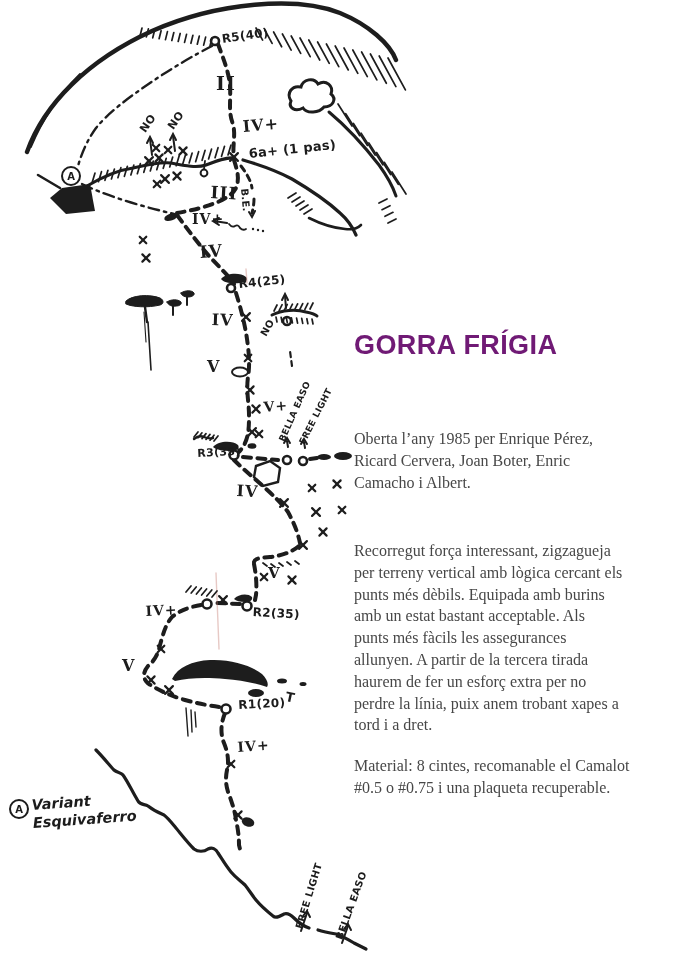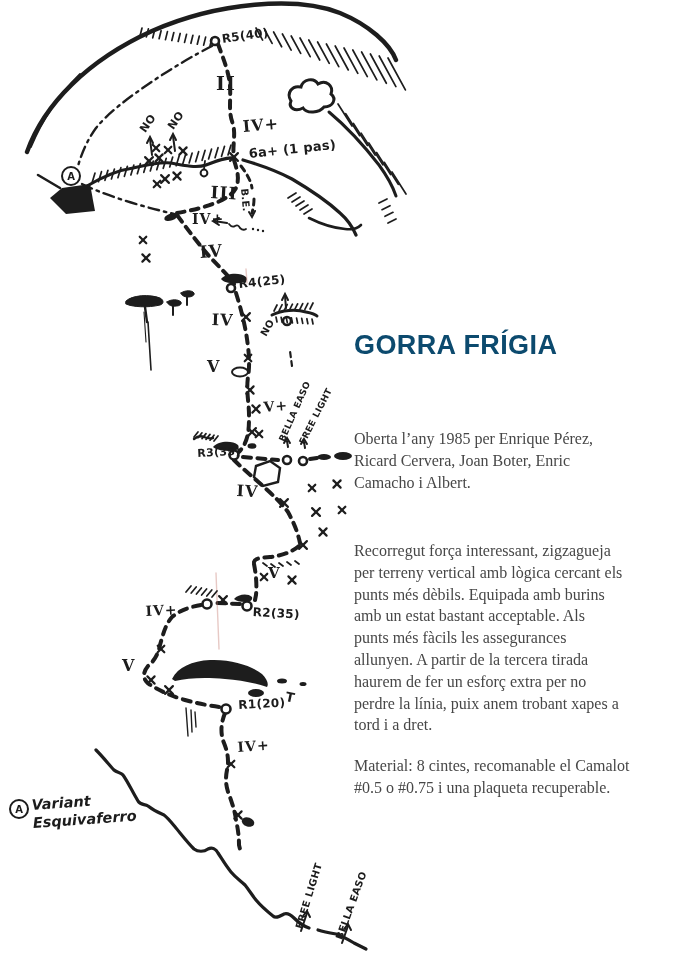--- a/index.html
+++ b/index.html
@@ -7,21 +7,21 @@
           font-family:"DejaVu Sans",sans-serif;}
   svg.sketch{position:absolute;left:0;top:0;}
   .lbl{position:absolute;white-space:nowrap;color:#1c1c1c;line-height:1;transform-origin:0 0;}
   .hw{font-family:"DejaVu Sans",sans-serif;font-weight:700;letter-spacing:.3px;}
   .grade{font-family:"DejaVu Serif",serif;font-weight:700;letter-spacing:1px;}
   .rotb{transform-origin:0 100%;}
   .circ{position:absolute;width:16px;height:16px;border:2px solid #1c1c1c;border-radius:50%;
         display:flex;align-items:center;justify-content:center;
         font:700 10px "DejaVu Sans",sans-serif;color:#1c1c1c;}
   .title{position:absolute;left:354px;top:312px;font-family:"Liberation Sans",sans-serif;
-         font-weight:800;font-size:27px;color:#0c4a6e;letter-spacing:.4px;}
+         font-weight:800;font-size:27px;color:#701a75;letter-spacing:.4px;}
   .subtitle{position:absolute;left:354px;top:342px;font-family:"Liberation Sans",sans-serif;
          font-weight:400;font-size:21.5px;line-height:32px;color:#2e2e2e;white-space:pre-line;}
   .para{position:absolute;left:354px;width:350px;margin:0;font-family:"Liberation Serif",serif;
         font-size:16px;line-height:21.8px;color:#474747;white-space:pre-line;}
   #para1{top:428px;} #para2{top:540px;} #para3{top:755px;}
   .legend-text{position:absolute;left:31px;top:796px;font-family:"DejaVu Sans",sans-serif;
         font-style:italic;font-weight:700;font-size:14.5px;line-height:18px;color:#1c1c1c;
         white-space:pre-line;transform:rotate(-4deg);transform-origin:0 0;}
 </style>
 </head>

